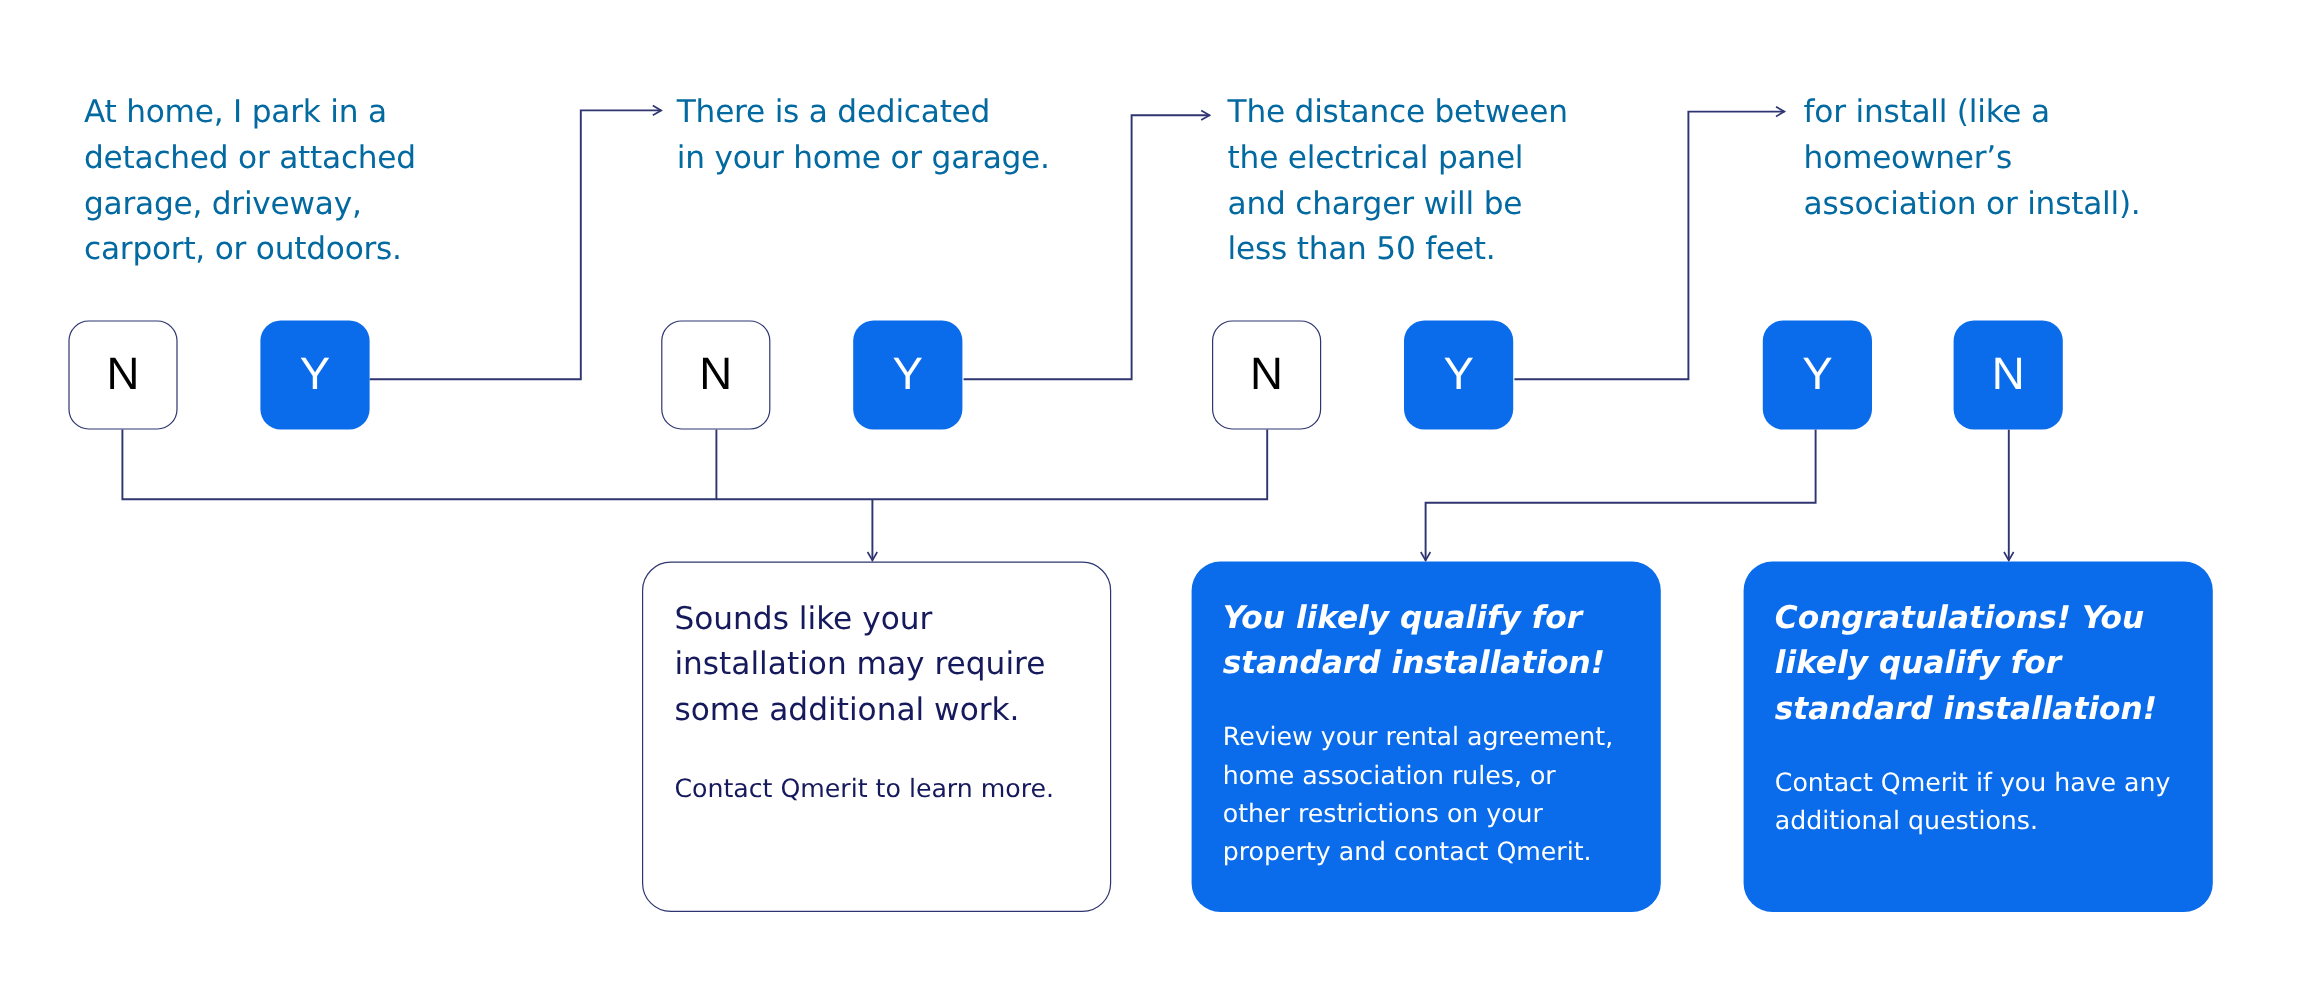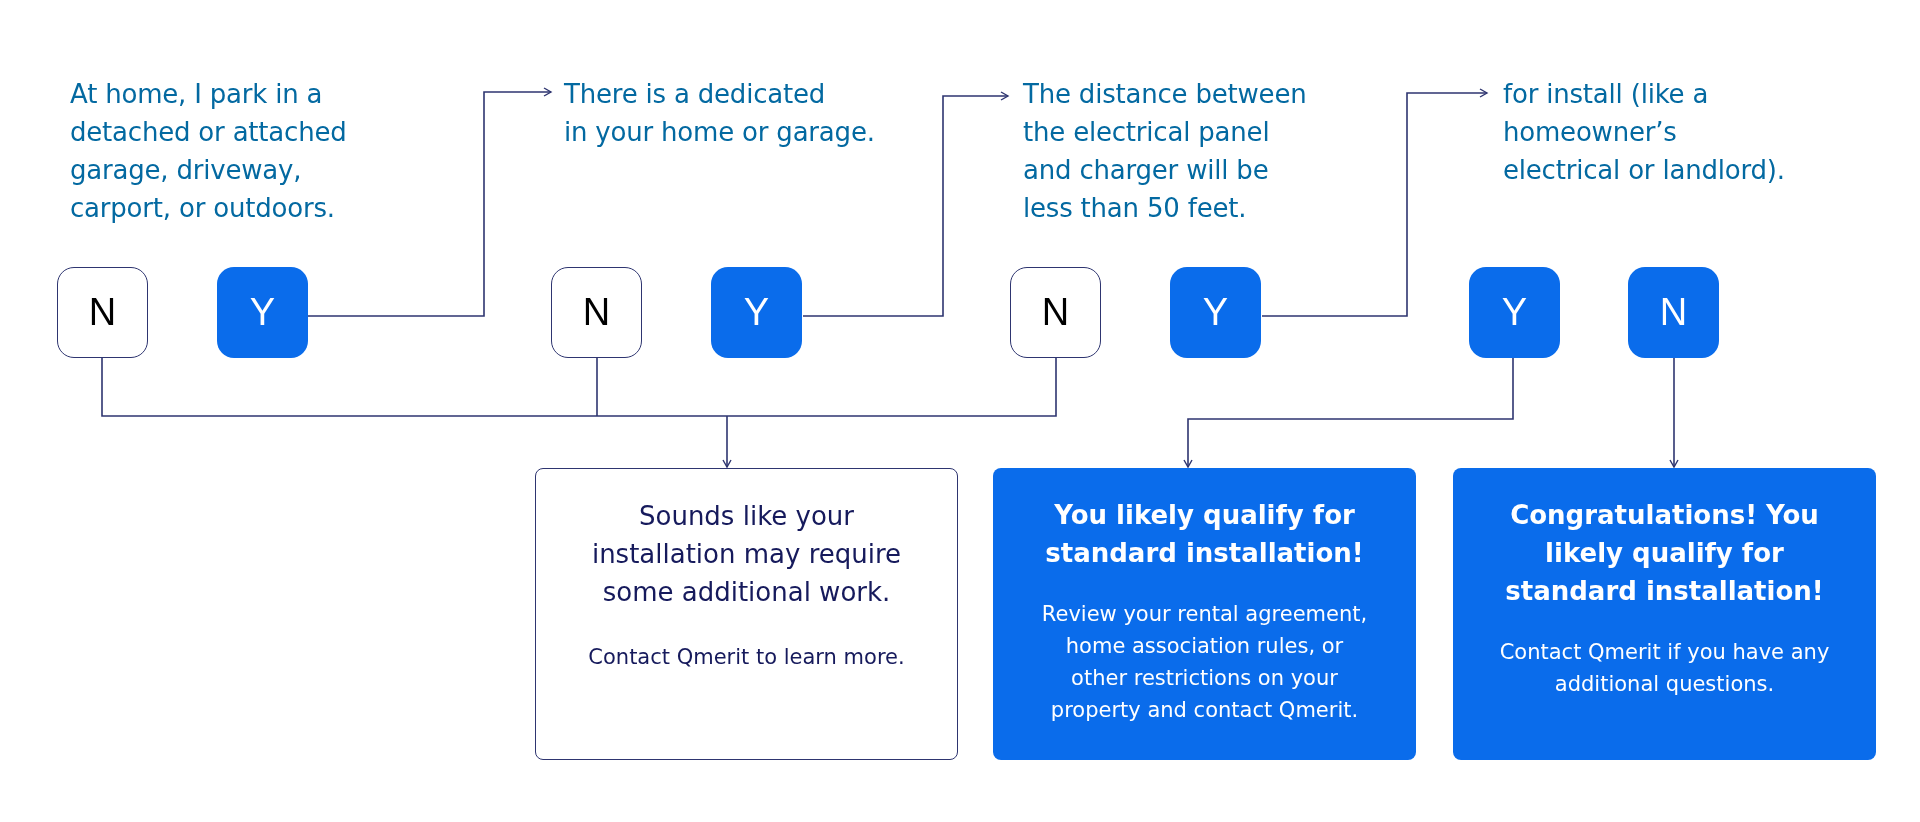--- a/index.html
+++ b/index.html
@@ -12,27 +12,27 @@
     letter-spacing: -0.2px;
   }
   .btn {
     position: absolute; top: 267px; width: 91px; height: 91px; box-sizing: border-box;
     border-radius: 17px; display: flex; align-items: center; justify-content: center;
     font-family: "Liberation Sans", sans-serif; font-size: 38px; cursor: pointer;
   }
   .btn.outline { border: 1.5px solid #2e3570; background: #ffffff; color: #000000; }
   .btn.filled { background: #0a6ceb; color: #ffffff; }
   .card {
-    position: absolute; top: 468px; width: 423px; height: 292px; box-sizing: border-box;
-    border-radius: 8px; padding: 28px 26px; text-align: center;
+    position: absolute; top: 468px; width: 391px; height: 292px; box-sizing: border-box;
+    border-radius: 24px; padding: 28px 26px;
   }
   .card.outline { border: 1.5px solid #2e3570; background: #ffffff; color: #161a5c; }
   .card.filled { background: #0a6ceb; color: #ffffff; }
   .card .title { font-size: 26px; line-height: 38px; }
-  .card.filled .title { font-weight: bold; }
+  .card.filled .title { font-weight: bold; font-style: italic; }
   .card .body { font-size: 21px; line-height: 32px; margin-top: 26px; }
   .card.outline .body { margin-top: 30px; }
   svg.lines { position: absolute; left: 0; top: 0; }
 </style>
 </head>
 <body>
 
 <svg class="lines" width="1920" height="822" viewBox="0 0 1920 822">
   <defs>
     <marker id="arrowhead" markerWidth="10" markerHeight="10" refX="8" refY="5" orient="auto" markerUnits="userSpaceOnUse">
@@ -69,21 +69,21 @@
 </div>
 <div class="q" style="left:1023px;">
   <div>The distance between</div>
   <div>the electrical panel</div>
   <div>and charger will be</div>
   <div>less than 50 feet.</div>
 </div>
 <div class="q" style="left:1503px;">
   <div>for install (like a</div>
   <div>homeowner’s</div>
-  <div>electrical or landlord).</div>
+  <div>association or install).</div>
 </div>
 
 <div class="btn outline" style="left:57px;">
     <span>N</span>
   </div>
 <div class="btn filled" style="left:217px;">
     <span>Y</span>
   </div>
 
 <div class="btn outline" style="left:551px;">

